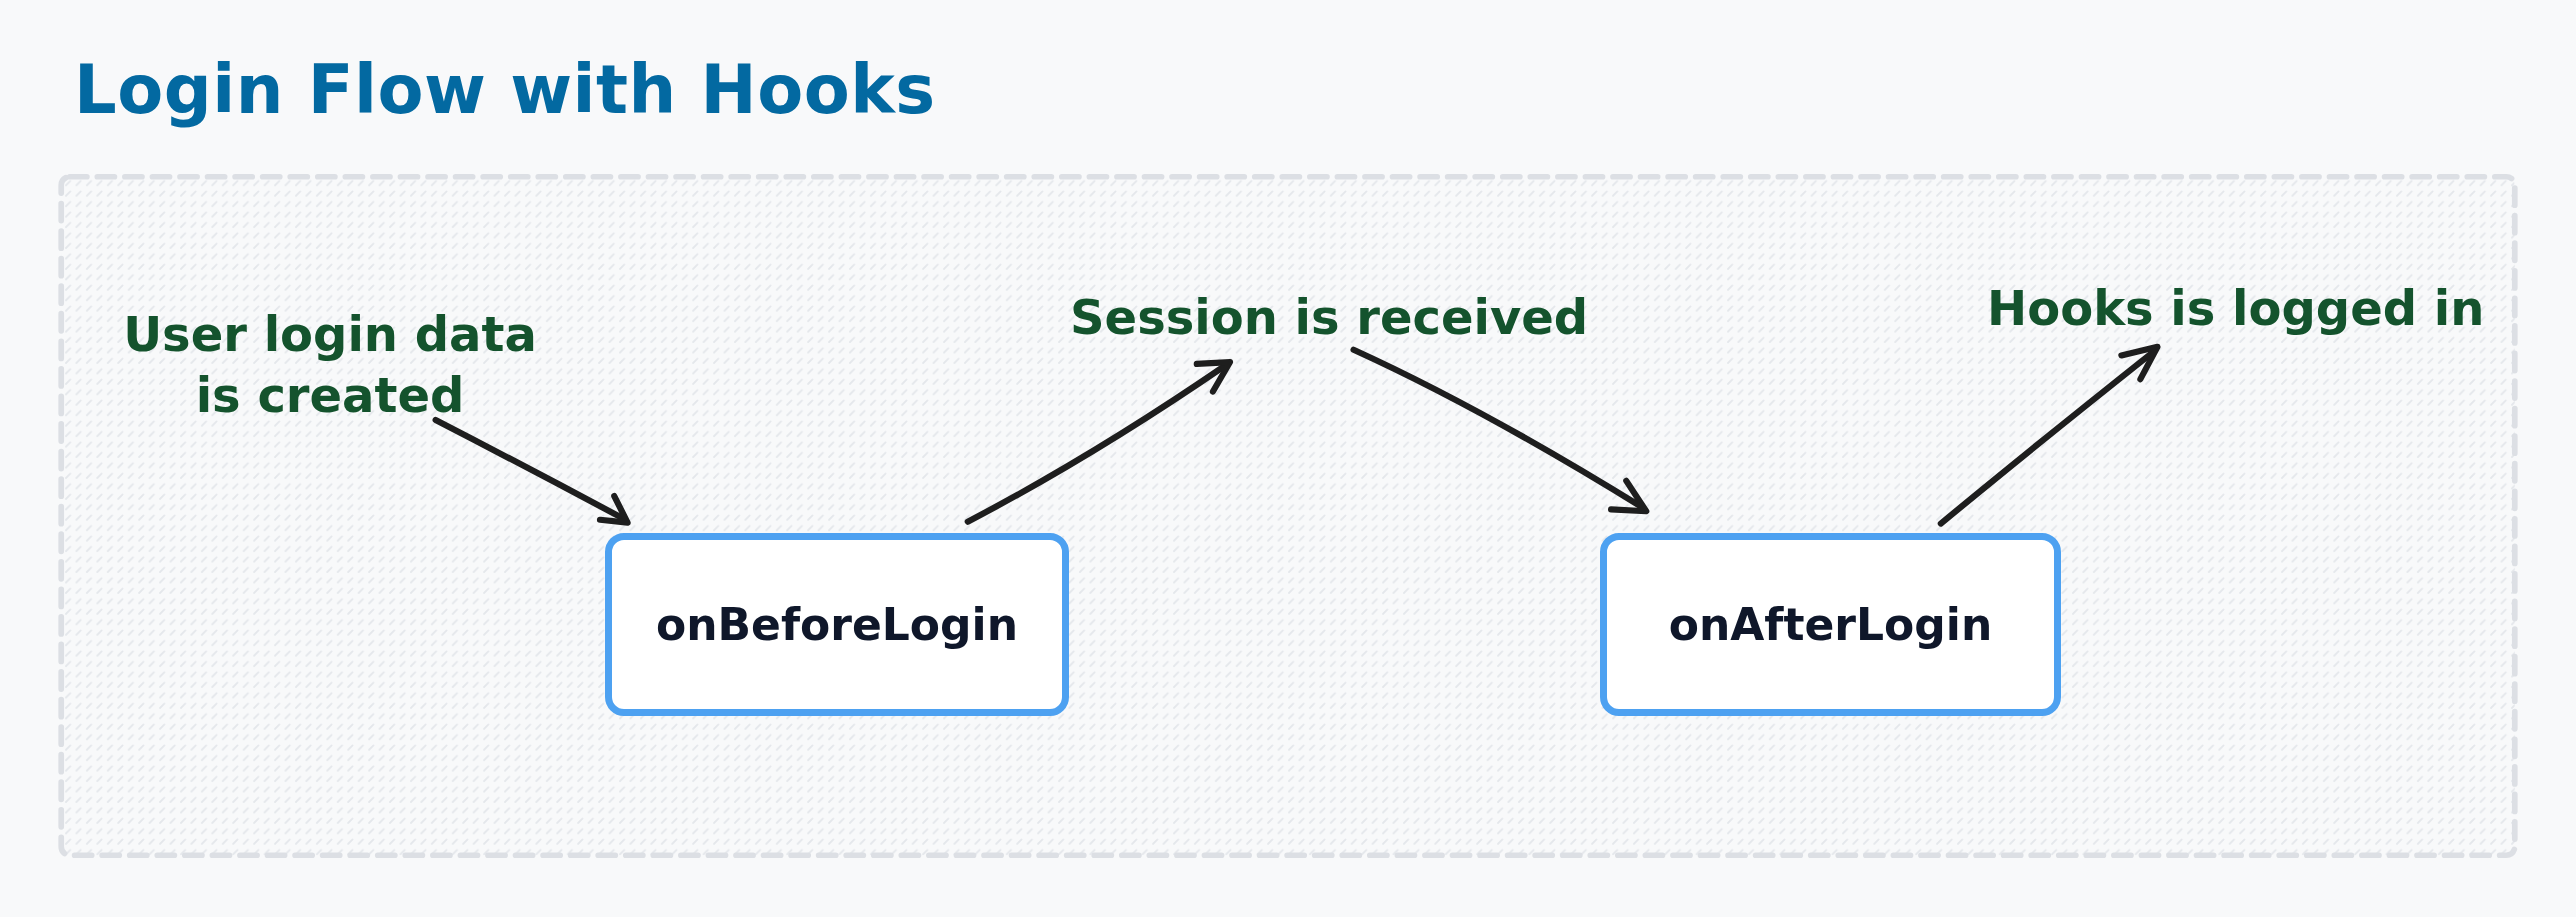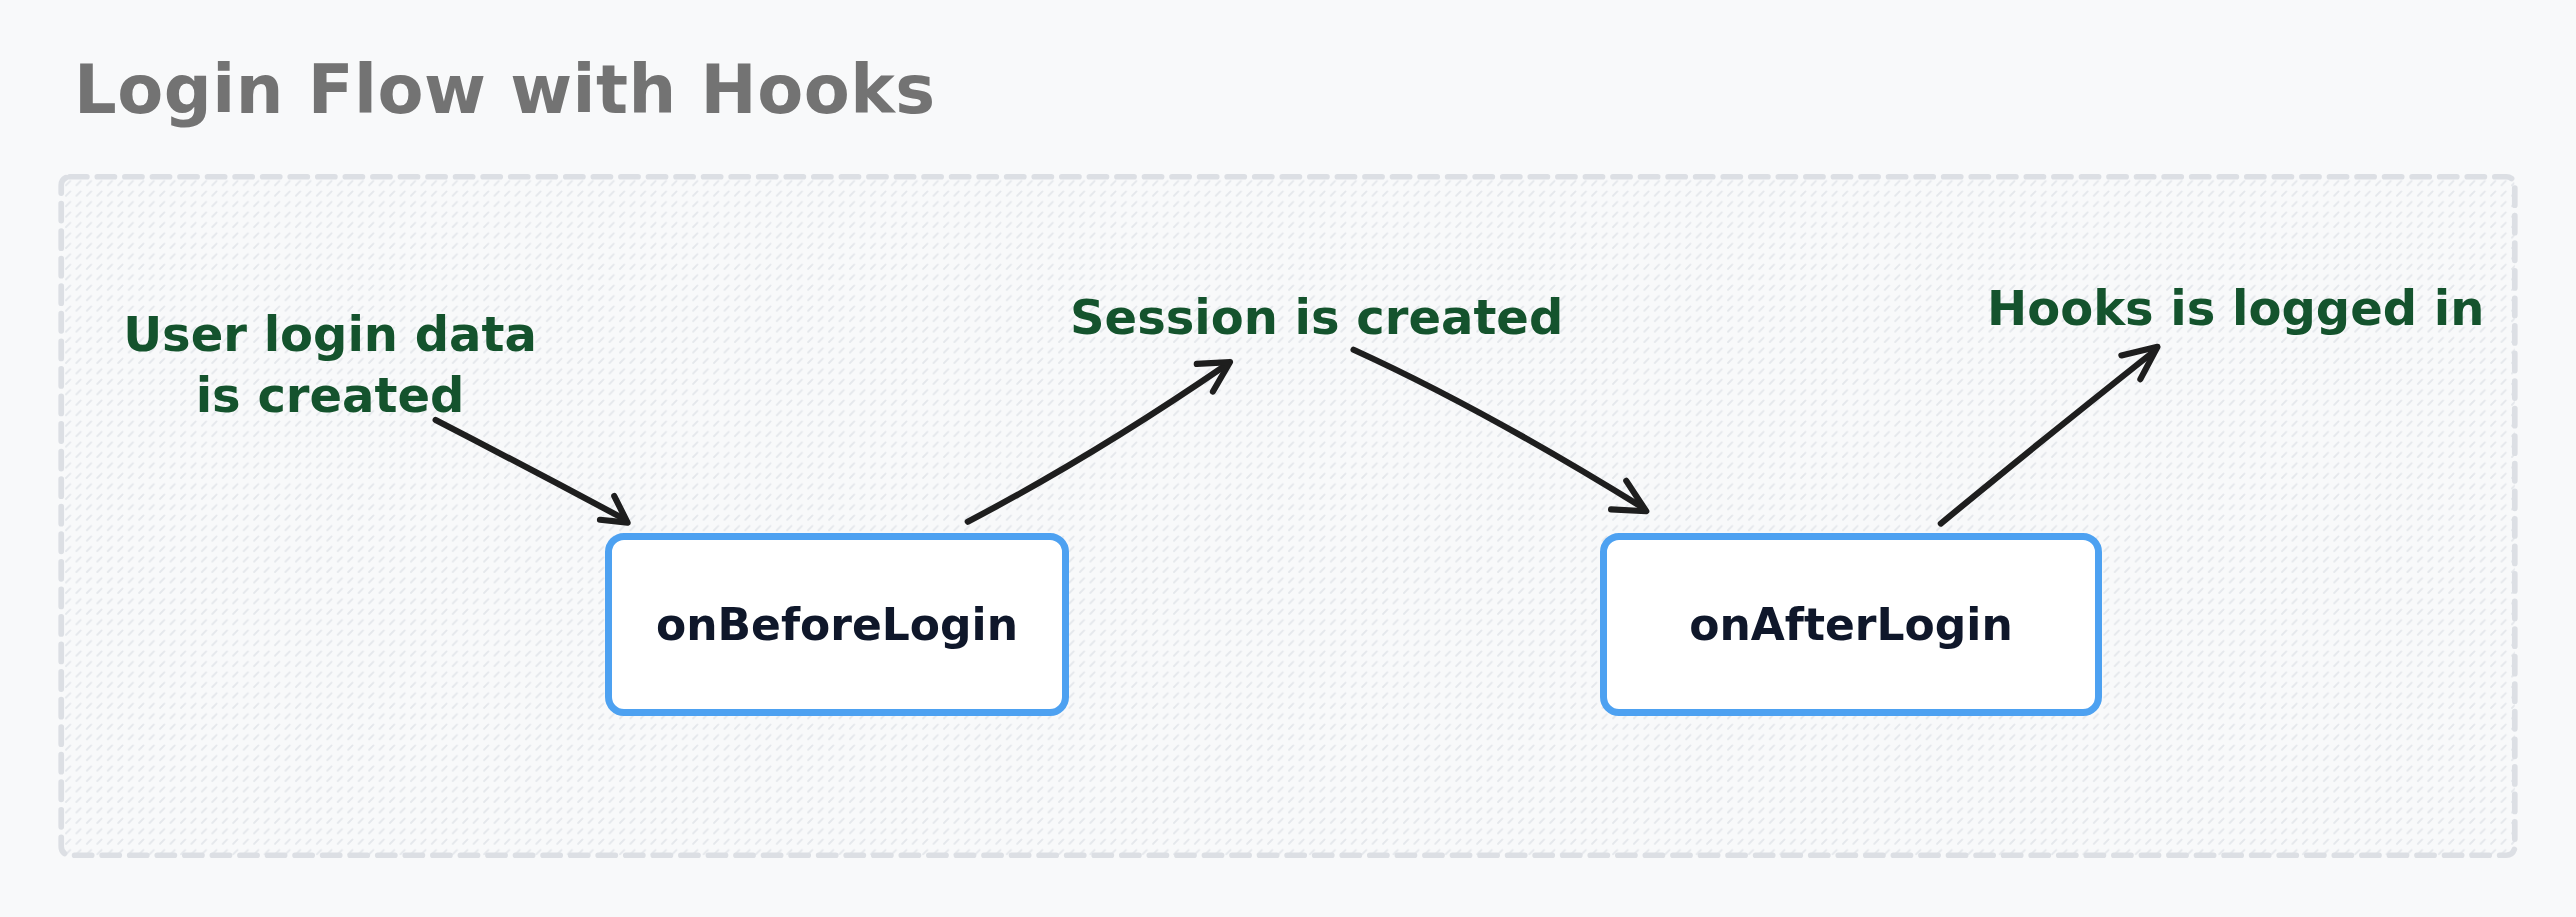--- a/index.html
+++ b/index.html
@@ -17,21 +17,21 @@
     color: #1e1e1e;
   }
   .title {
     position: absolute;
     left: 74px;
     top: 51px;
     font-size: 67px;
     font-weight: 700;
     letter-spacing: 0.5px;
     white-space: nowrap;
-    color: #737373;
+    color: #0369a1;
     text-align: right;
   }
   .layer {
     position: absolute;
     left: 0;
     top: 0;
   }
   .annotation {
     position: absolute;
     text-align: center;
@@ -104,29 +104,29 @@
       <path d="M2232,374 L2270,365 L2252,399"></path>
     </g>
   </svg>
 
   <div class="annotation" style="left:102px; top:304px; width:456px;">
     <div>User login data</div>
     <div>is created</div>
   </div>
 
   <div class="annotation" style="left:1070px; top:287px; width:475px;">
-    <div>Session is created</div>
+    <div>Session is received</div>
   </div>
 
   <div class="annotation" style="left:1987px; top:278px; width:475px;">
     <div>Hooks is logged in</div>
   </div>
 
   <div class="node" style="left:605px; top:533px; width:464px; height:183px;">
     <span class="node-label">onBeforeLogin</span>
   </div>
 
-  <div class="node" style="left:1600px; top:533px; width:502px; height:183px;">
+  <div class="node" style="left:1600px; top:533px; width:461px; height:183px;">
     <span class="node-label">onAfterLogin</span>
   </div>
 
 </div>
 
 
 </body></html>

